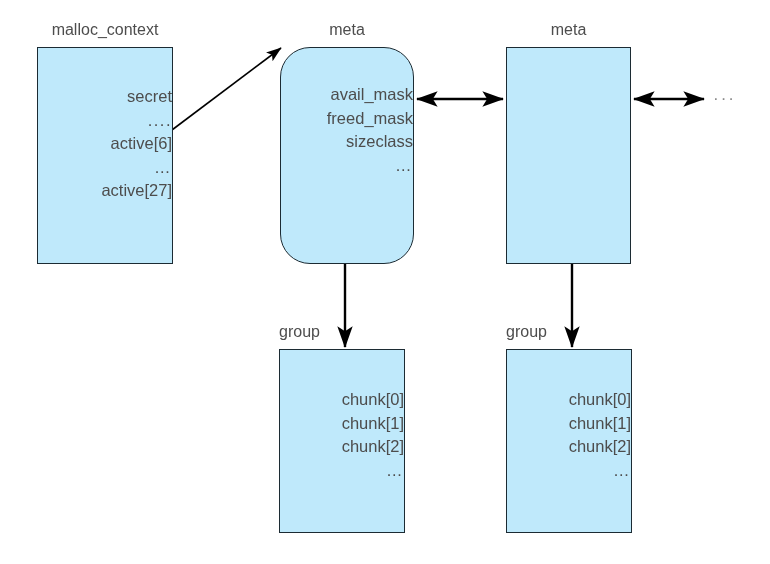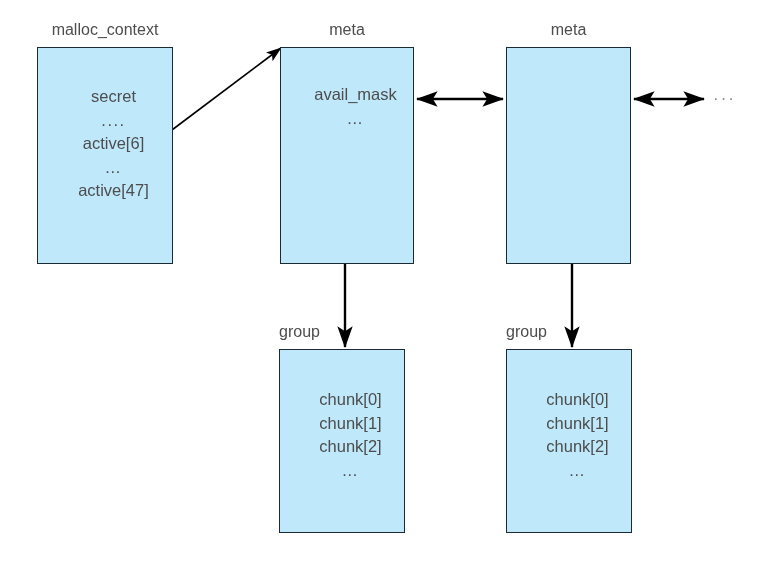--- a/index.html
+++ b/index.html
@@ -29,21 +29,21 @@
     font-size: 16px;
     line-height: 19px;
     white-space: nowrap;
     text-align: center;
   }
   .box-text {
     position: absolute;
     color: #4d4d4d;
     font-size: 16.5px;
     line-height: 23.5px;
-    text-align: center;
+    text-align: right;
     white-space: nowrap;
     left: 17px;
     right: 0;
   }
   .box-text div {
     width: 100%;
   }
   .ellipsis-text {
     letter-spacing: 1.5px;
   }
@@ -92,28 +92,30 @@
     <line x1="572" y1="264" x2="572" y2="347" stroke="#000000" stroke-width="2.4" marker-end="url(#ah)"></line>
   </svg>
 
   <div class="box-label" style="left:37px; top:20px; width:136px;">malloc_context</div>
   <div class="box" style="left:37px; top:47px; width:136px; height:217px;">
     <div class="box-text" style="top:37px;">
       <div>secret</div>
       <div class="ellipsis-text">....</div>
       <div>active[6]</div>
       <div class="ellipsis-text">…</div>
-      <div>active[47]</div>
+      <div>active[27]</div>
     </div>
   </div>
 
   <div class="box-label" style="left:280px; top:20px; width:134px;">meta</div>
-  <div class="box" style="left:280px; top:47px; width:134px; height:217px;">
+  <div class="box" style="left:280px; top:47px; width:134px; height:217px;border-radius:30px;">
     <div class="box-text" style="top:35px;">
       <div>avail_mask</div>
+      <div>freed_mask</div>
+      <div>sizeclass</div>
       <div class="ellipsis-text">…</div>
     </div>
   </div>
 
   <div class="box-label" style="left:506px; top:20px; width:125px;">meta</div>
   <div class="box" style="left:506px; top:47px; width:125px; height:217px;"></div>
 
   <div class="dots-right" style="left:713px; top:89px;">···</div>
 
   <div class="box-label" style="left:279px; top:322px; width:58px; text-align:left;">group</div>

